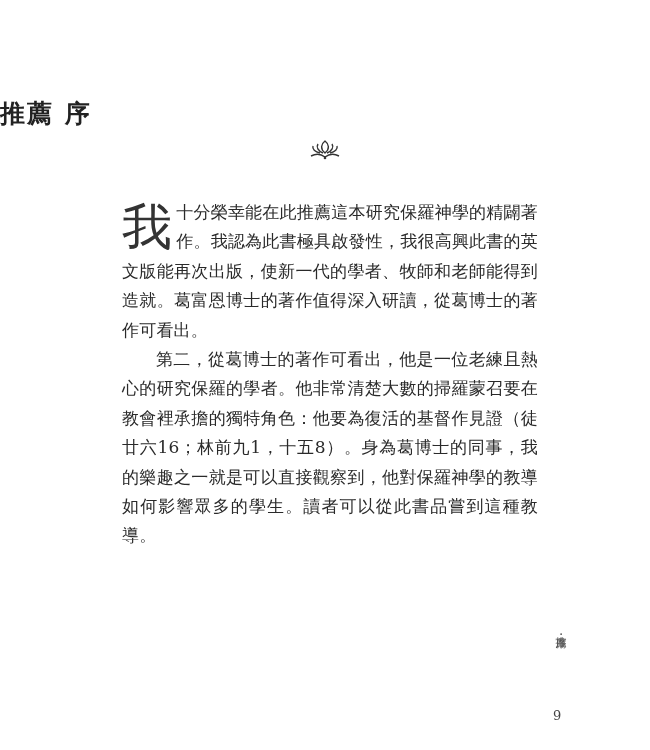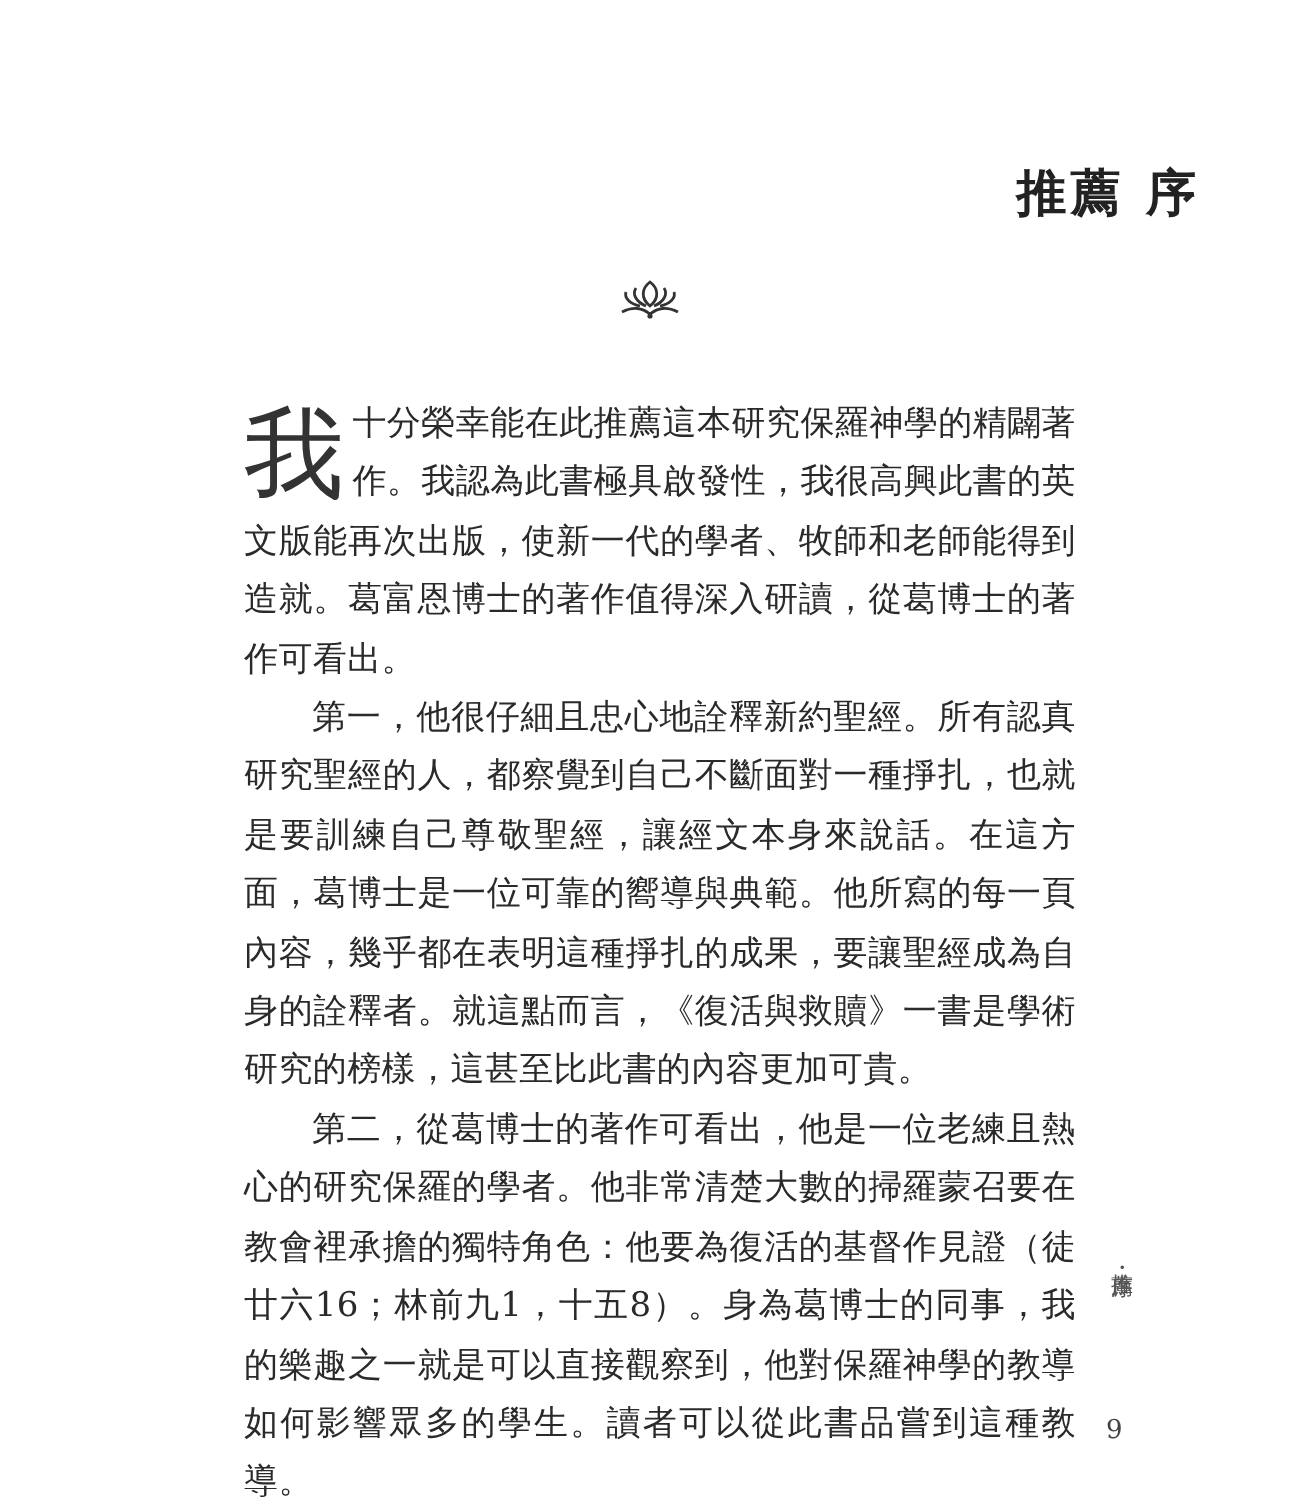--- a/index.html
+++ b/index.html
@@ -1,21 +1,21 @@
 <!DOCTYPE html>
 <html><head>
 <meta charset="utf-8">
 <style>
   html, body { margin: 0; padding: 0; }
   body {
     width: 650px; height: 750px; background: #ffffff; position: relative; overflow: hidden;
     font-family: "DejaVu Serif", "Liberation Serif", serif; color: #2a2a2a;
   }
   .title {
-    position: absolute; left: 0; width: 600px; top: 80px; text-align: right;
+    position: absolute; left: 0; width: 600px; top: 97px; text-align: left;
     font-size: 25px; font-weight: bold; letter-spacing: 2px; color: #222;
   }
   .ornament {
     position: absolute; left: 307px; top: 138px; width: 36px; height: 22px;
   }
   .body-text {
     position: absolute; left: 122px; top: 198px; width: 416px;
     font-size: 17px; line-height: 29.4px; text-align: justify; letter-spacing: 0.2px;
   }
   .body-text p { margin: 0; }
@@ -47,20 +47,19 @@
       <path d="M30 8 C31 11 28 14 23 15"></path>
       <path d="M4 18 C10 15 14 16 18 19 C22 16 26 15 32 18"></path>
     </g>
     <circle cx="18" cy="20" r="1.3" fill="#333"></circle>
   </svg>
 
   <div class="body-text">
     <p>
       <span class="dropcap">我</span><span>十分榮幸能在此推薦這本研究保羅神學的精闢著作。我認為此書極具啟發性，我很高興此書的英文版能再次出版，使新一代的學者、牧師和老師能得到造就。葛富恩博士的著作值得深入研讀，從葛博士的著作可看出。</span>
     </p>
-    <p class="para">第一，他很仔細且忠心地詮釋新約聖經。所有認真研究聖經的人，都察覺到自己不斷面對一種掙扎，也就是要訓練自己尊敬聖經，讓經文本身來說話。在這方面，葛博士是一位可靠的嚮導與典範。他所寫的每一頁內容，幾乎都在表明這種掙扎的成果，要讓聖經成為自身的詮釋者。就這點而言，《復活與救贖》一書是學術研究的榜樣，這甚至比此書的內容更加可貴。</p>
     <p class="para">第二，從葛博士的著作可看出，他是一位老練且熱心的研究保羅的學者。他非常清楚大數的掃羅蒙召要在教會裡承擔的獨特角色：他要為復活的基督作見證（徒廿六16；林前九1，十五8）。身為葛博士的同事，我的樂趣之一就是可以直接觀察到，他對保羅神學的教導如何影響眾多的學生。讀者可以從此書品嘗到這種教導。</p>
 
   </div>
 
   <div class="side-label">推薦・序</div>
   <div class="page-number">9</div>
 </div>
 
 </body></html>

